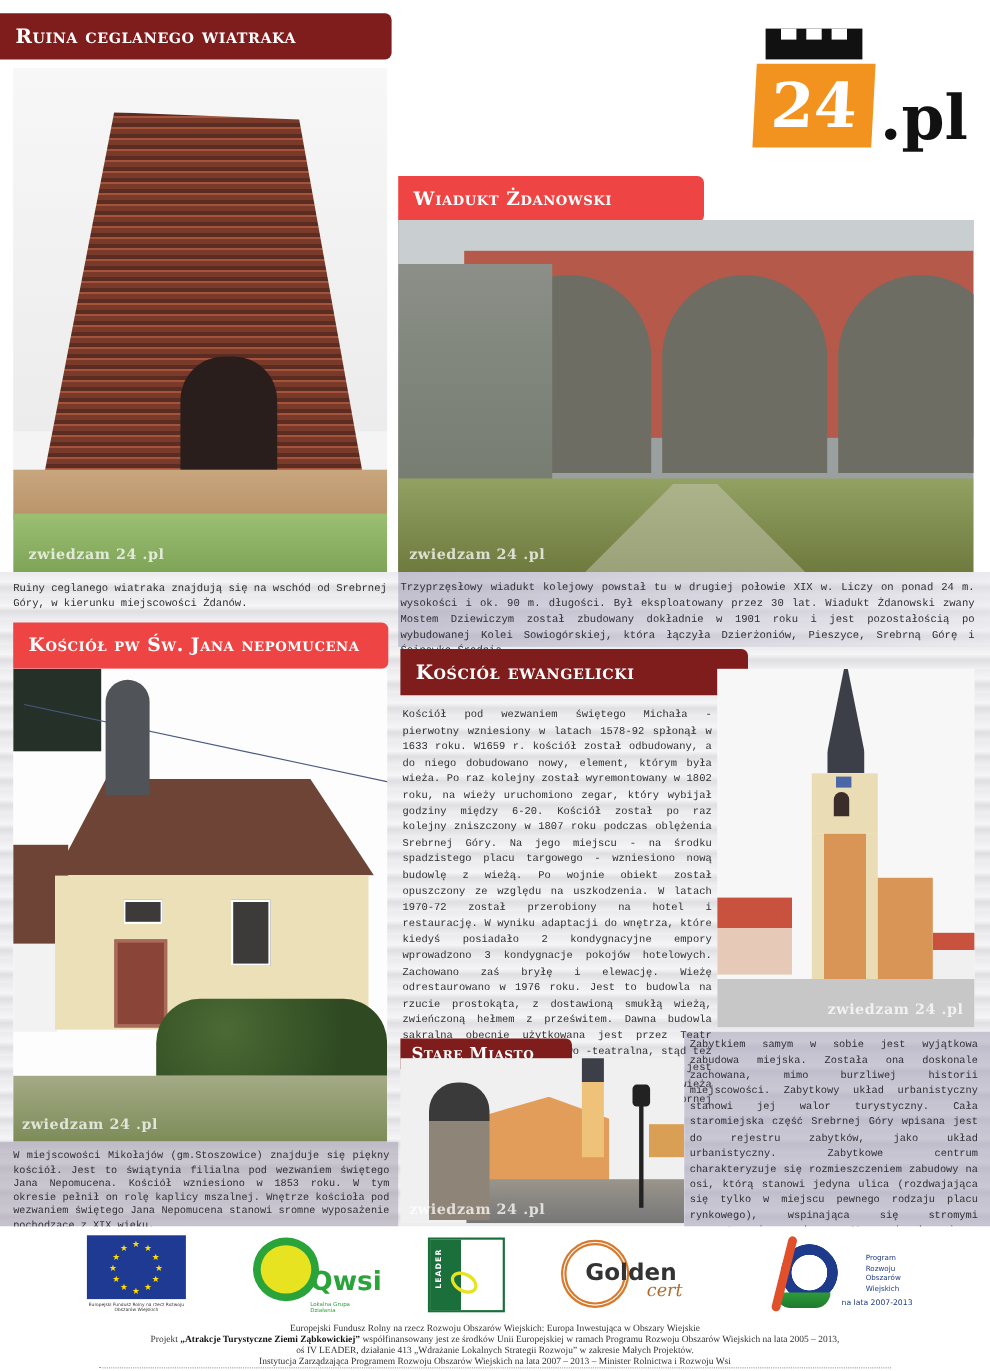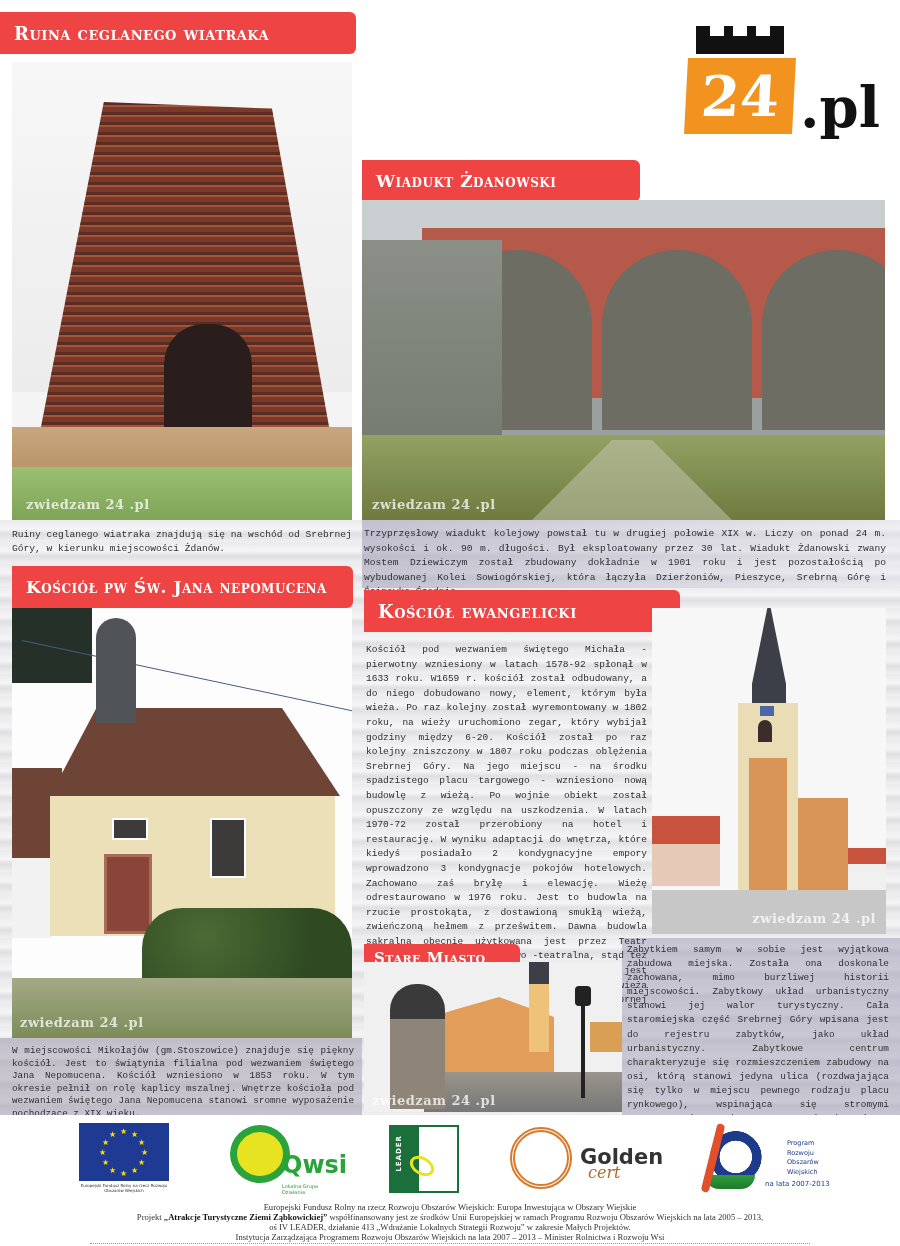--- a/index.html
+++ b/index.html
@@ -20,21 +20,21 @@
   .bg-purple-mid  { left: 362px; top: 520px; width: 538px; height: 68px; background: linear-gradient(90deg, rgba(160,155,180,0.55), rgba(230,228,235,0.35)); }
   .bg-purple-right{ left: 622px; top: 938px; width: 278px; height: 177px; background: rgba(160,155,180,0.5); }
 
   
   .hdr {
     height: 42px; border-radius: 0 6px 6px 0;
     color: #ffffff; font-family: "DejaVu Serif", serif; font-weight: bold;
     display: flex; align-items: center; padding-left: 14px; letter-spacing: 0.5px;
     font-variant: small-caps;
   }
-  .hdr.orange { background: #ef4444; align-items: center; }
+  .hdr.orange { background: #7f1d1d; align-items: center; }
   .hdr.grey   { background: #ef4444; }
 
   
   .logo { left: 368px; top: 22px; width: 520px; height: 115px; }
   .logo-word {
     position: absolute; left: 0; top: 52px;
     font-family: "DejaVu Serif", serif; font-weight: bold; font-size: 56px; color: #111;
     letter-spacing: 1px;
   }
   .logo-box {
@@ -135,21 +135,21 @@
   .eu-caption { left: 79px; top: 1183px; width: 90px; font-size: 4px; line-height: 5px; text-align: center; color:#333; }
   .logo-qwsi { left: 228px; top: 1123px; width: 110px; height: 70px; }
   .qwsi-circle { position:absolute; left: 2px; top: 2px; width: 60px; height: 58px; border-radius: 50%; background: #e8e320; border: 7px solid #29a33a; }
   .qwsi-text { position:absolute; left: 54px; top: 28px; font-family: "DejaVu Sans", sans-serif; font-weight: bold; font-size: 24px; color: #29a33a; }
   .qwsi-sub { position:absolute; left: 54px; top: 60px; font-size: 5px; color:#29a33a; }
   .logo-leader { left: 389px; top: 1125px; width: 70px; height: 68px; border: 2px solid #1a6f3a; background: linear-gradient(90deg, #1a6f3a 0 42%, #ffffff 42%); }
   .leader-text { position:absolute; left: 4px; top: 8px; color:#fff; font-size: 7px; font-weight: bold; writing-mode: vertical-rl; transform: rotate(180deg); letter-spacing: 1px; }
   .leader-leaf { position:absolute; left: 18px; top: 30px; width: 26px; height: 18px; border: 3px solid #e8e320; border-radius: 50%; transform: rotate(30deg); }
   .logo-golden { left: 510px; top: 1127px; width: 140px; height: 64px; }
   .golden-ring { position:absolute; left: 0; top: 0; width: 62px; height: 62px; border-radius: 50%; border: 5px double #d9792b; }
-  .golden-text { position:absolute; left: 22px; top: 18px; font-family: "DejaVu Sans", sans-serif; font-weight: bold; font-size: 21px; color: #333; margin-left: 48px; }
+  .golden-text { position:absolute; left: 22px; top: 18px; font-family: "DejaVu Sans", sans-serif; font-weight: bold; font-size: 21px; color: #333; }
   .golden-cert { position:absolute; left: 78px; top: 36px; font-family: "DejaVu Serif", serif; font-style: italic; font-size: 16px; color: #b06a2c; }
   .logo-prow { left: 695px; top: 1125px; width: 190px; height: 70px; }
   .prow-emblem { position:absolute; left: 0; top: 4px; width: 68px; height: 62px; border-radius: 50%; background: radial-gradient(circle at 60% 45%, #ffffff 0 30%, #1e3a8a 31% 48%, #ffffff 49%), linear-gradient(#fff, #fff); }
   .prow-emblem::after { content:""; position:absolute; left: 10px; bottom: 2px; width: 50px; height: 14px; border-radius: 0 0 25px 25px; background: linear-gradient(#2e9b3a, #1e7a2c); }
   .prow-wheat { position:absolute; left: 14px; top: -2px; width: 8px; height: 70px; background:#e0502b; transform: rotate(14deg); border-radius: 4px; }
   .prow-text { position:absolute; left: 92px; top: 14px; font-size: 6.5px; line-height: 9.5px; color: #1e3a8a; }
   .prow-years { position:absolute; left: 70px; top: 55px; font-size: 7px; color: #1e3a8a; }
 
   .footer-text {
     left: 80px; top: 1202px; width: 740px; text-align: center;

